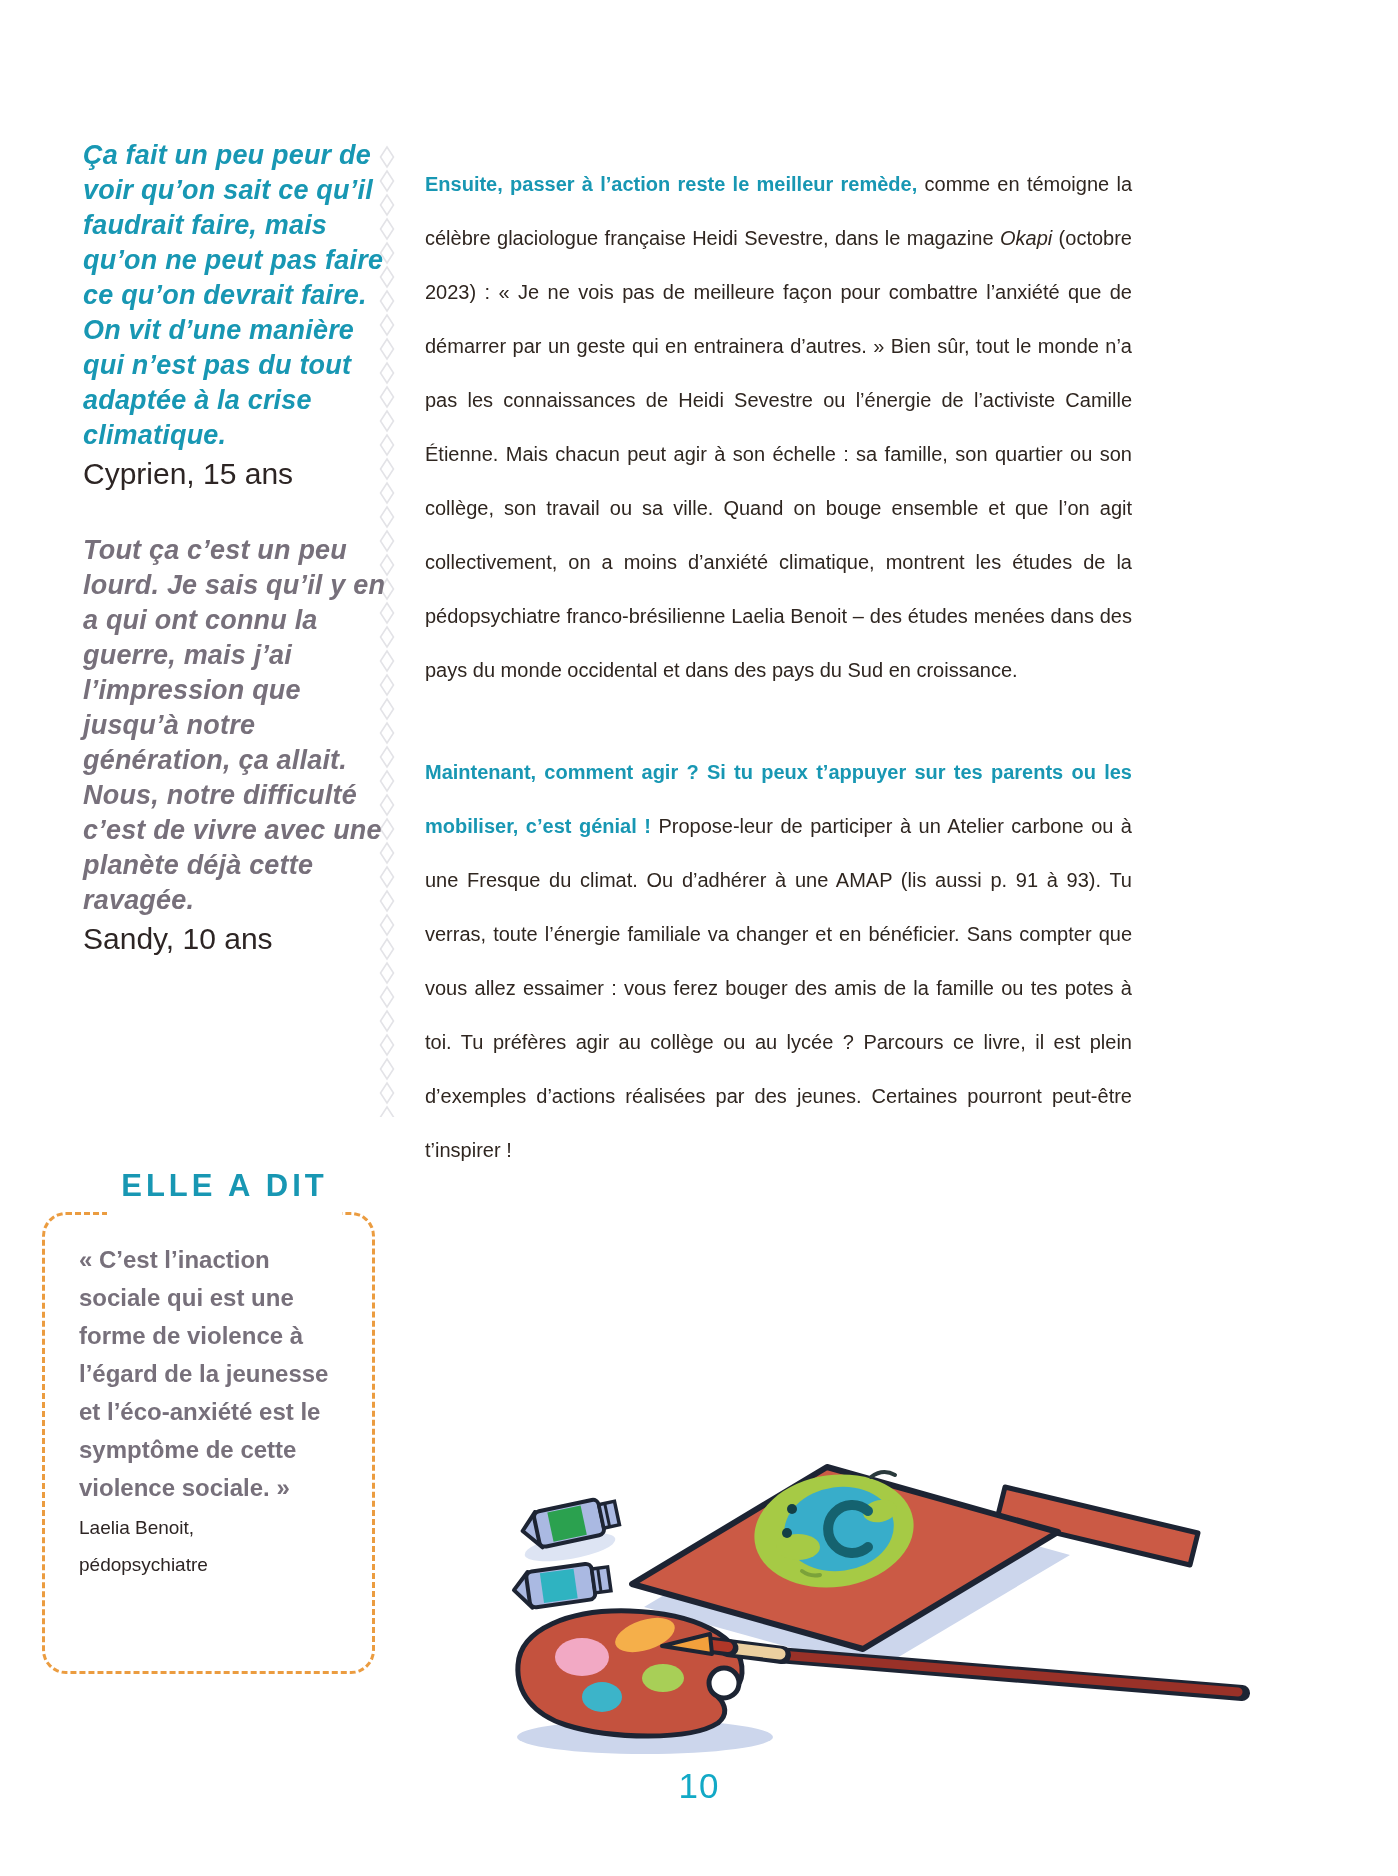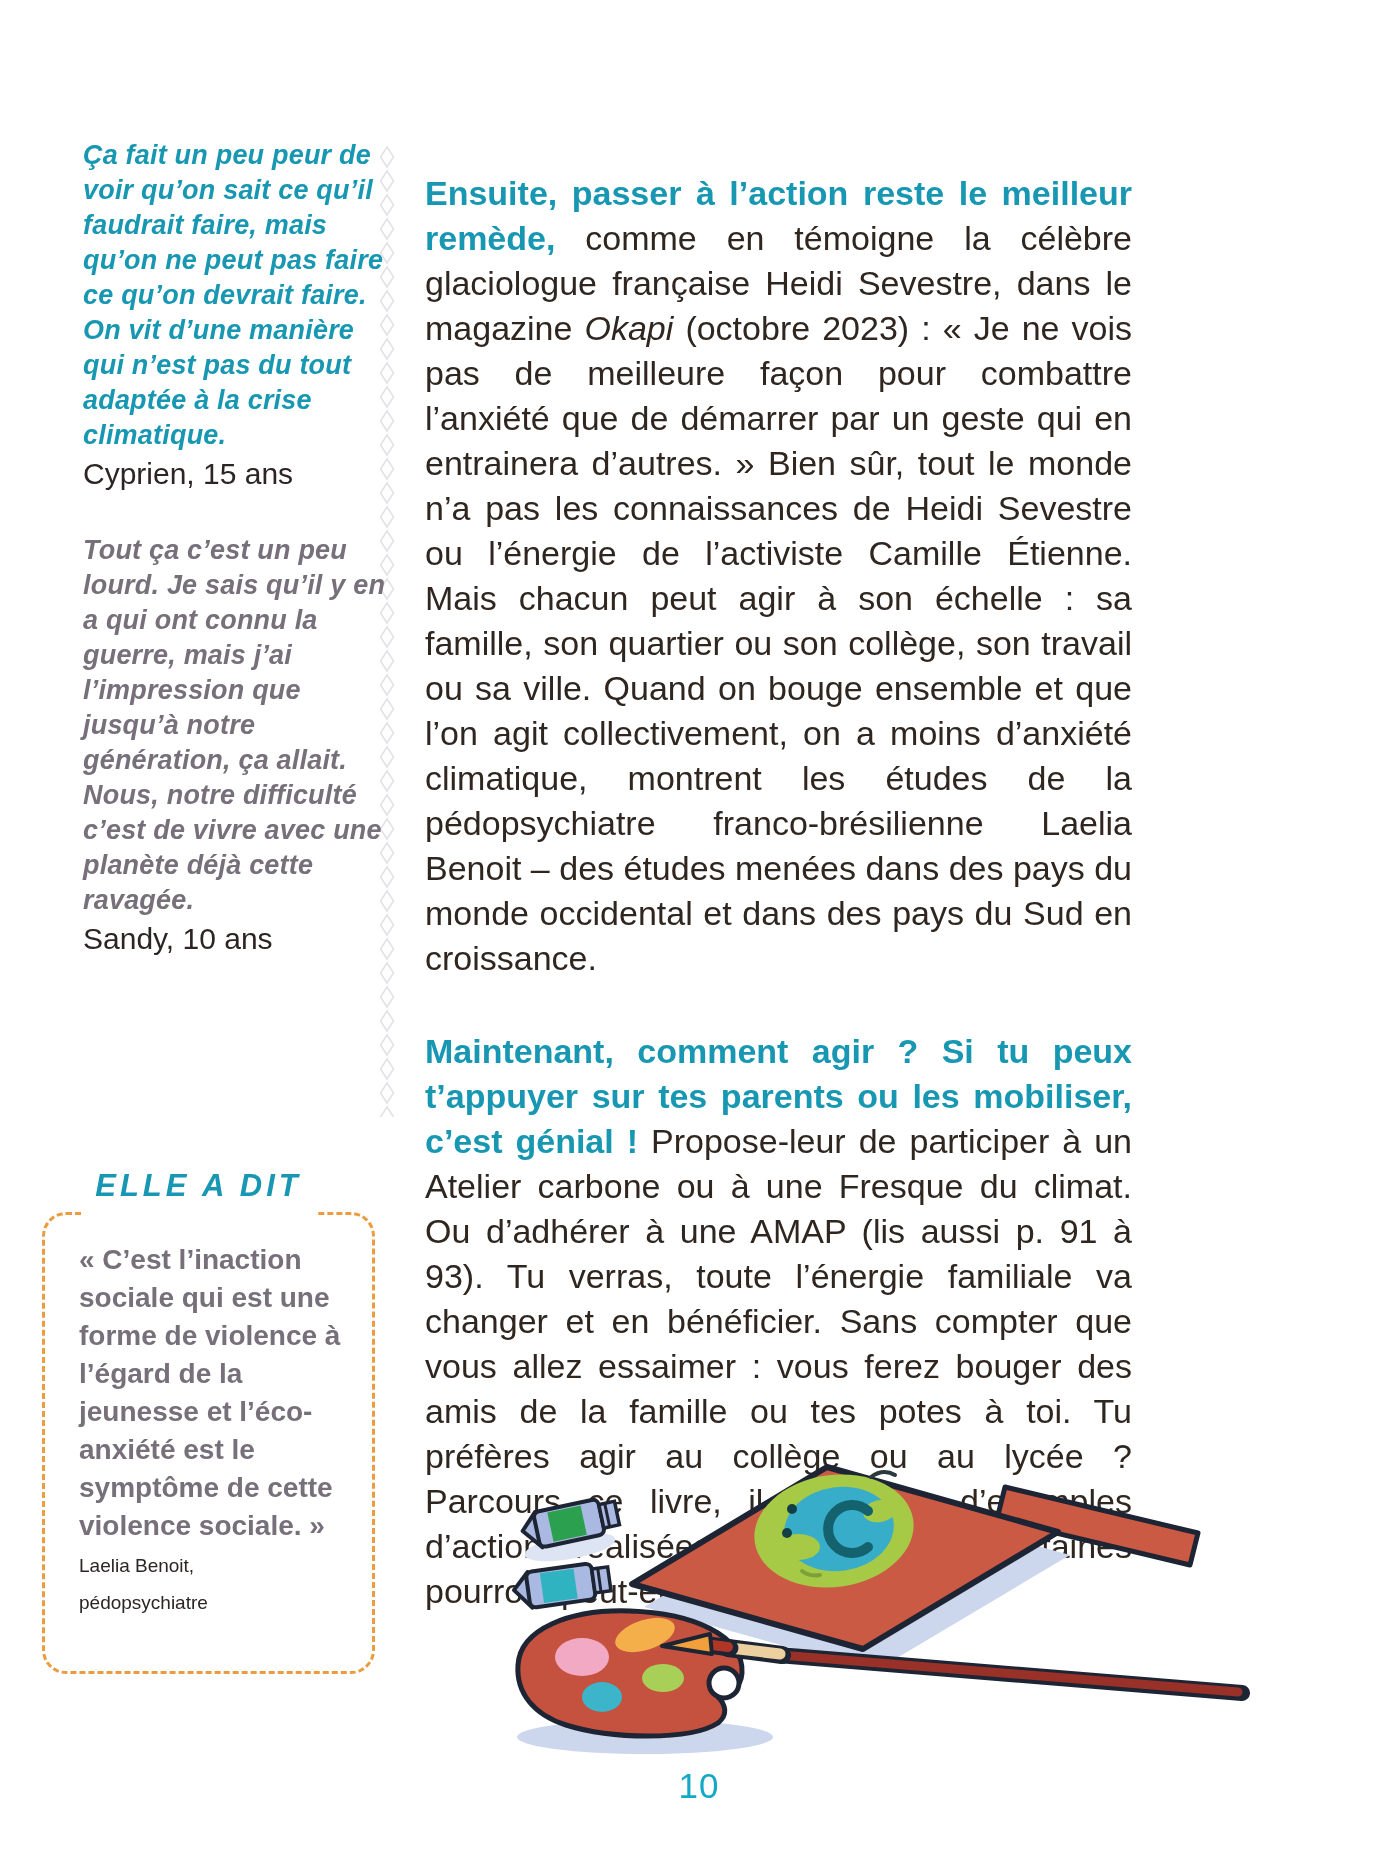--- a/index.html
+++ b/index.html
@@ -8,36 +8,36 @@
     font-family:"Liberation Sans",sans-serif;color:#2f2620;overflow:hidden;
   }
   
   .testimonial{position:absolute;left:63px;width:304px;margin-left:20px;}
   .t-quote{font-size:27px;line-height:35px;font-weight:bold;font-style:italic;letter-spacing:.2px;}
   .t-quote.teal{color:#1897b3;}
   .t-quote.gray{color:#77707b;}
   .t-author{font-size:30px;line-height:34px;color:#2d2524;margin-top:4px;}
   
   .callout-heading{
-    position:absolute;left:32px;width:333px;top:1168px;text-align:center;z-index:2;
-    color:#1897b3;font-size:31px;font-weight:bold;font-style:italic;letter-spacing:4px;
+    position:absolute;left:58px;width:333px;top:1168px;text-align:center;z-index:2;
+    color:#1897b3;font-size:31px;font-weight:bold;letter-spacing:4px;
   }
   .callout-heading span{background:#ffffff;display:inline-block;padding:0 14px 16px 14px;}
   .callout-box{
     position:absolute;left:42px;top:1212px;width:333px;height:462px;z-index:1;
     border:3px dashed #eb9c40;border-radius:24px;box-sizing:border-box;
     padding:26px 28px 0 34px;
   }
-  .c-quote{font-size:28px;line-height:38px;font-weight:bold;color:#77707b;}
+  .c-quote{font-size:24px;line-height:38px;font-weight:bold;color:#77707b;}
   .c-author{font-size:19px;line-height:37px;color:#2d2524;margin-top:2px;}
   
   .divider{position:absolute;left:378px;top:145px;z-index:0;}
   
   .main-col{position:absolute;left:425px;top:137px;width:707px;}
-  .para{font-size:34px;line-height:45px;text-align:justify;color:#2f2620;}
+  .para{font-size:20px;line-height:54px;text-align:justify;color:#2f2620;}
   .para + .para{margin-top:48px;}
   .lead{font-weight:bold;color:#1897b3;}
   .mag{font-style:italic;}
   
   .illus{position:absolute;left:430px;top:1425px;}
   
   .page-number{
     position:absolute;left:0;right:0;top:1766px;text-align:center;
     color:#12a9c6;font-size:35px;font-weight:normal;letter-spacing:1px;
   }

